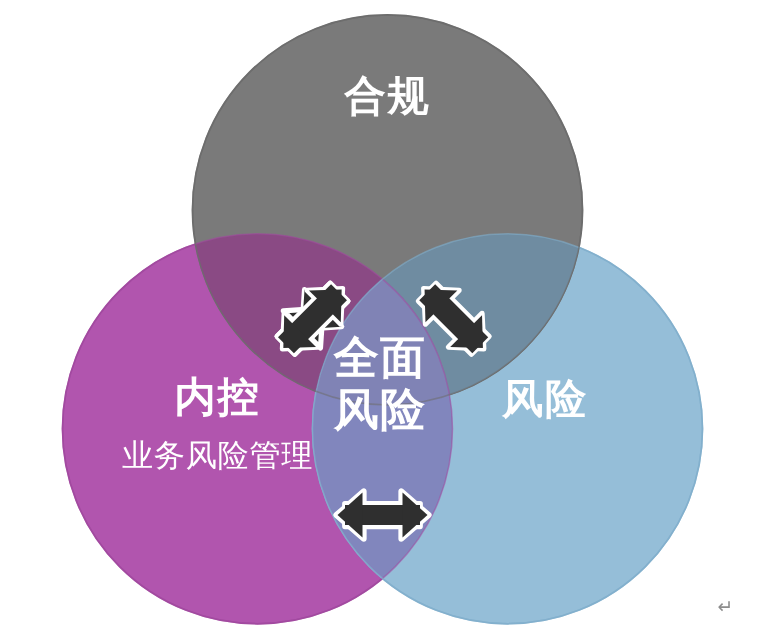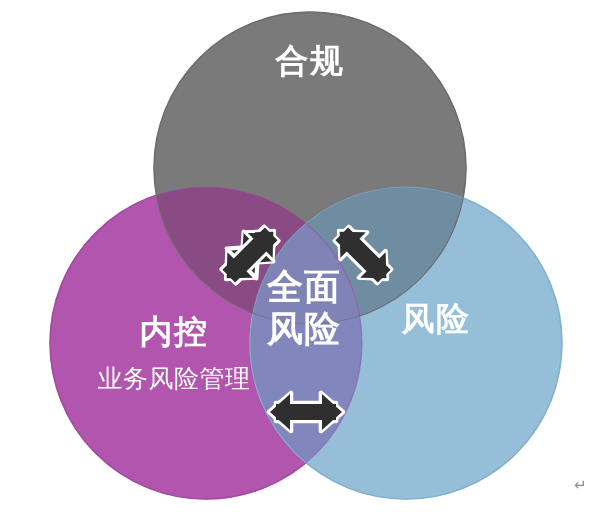--- a/index.html
+++ b/index.html
@@ -47,29 +47,29 @@
   .label-sub {
     font-weight: normal;
     font-size: 25px;
     letter-spacing: 0.5px;
     display: block;
   }
 
   
   #label-compliance {
     left: 160px;
-    top: 44px;
+    top: 60px;
     width: 300px;
   }
   #label-compliance .label-title { margin-bottom: 18px; }
 
   
   #label-internal-control {
     left: 58px;
-    top: 315px;
+    top: 301px;
     width: 232px;
   }
   #label-internal-control .label-title { margin-bottom: 16px; }
 
   
   #label-risk {
     left: 320px;
     top: 302px;
     width: 232px;
   }

